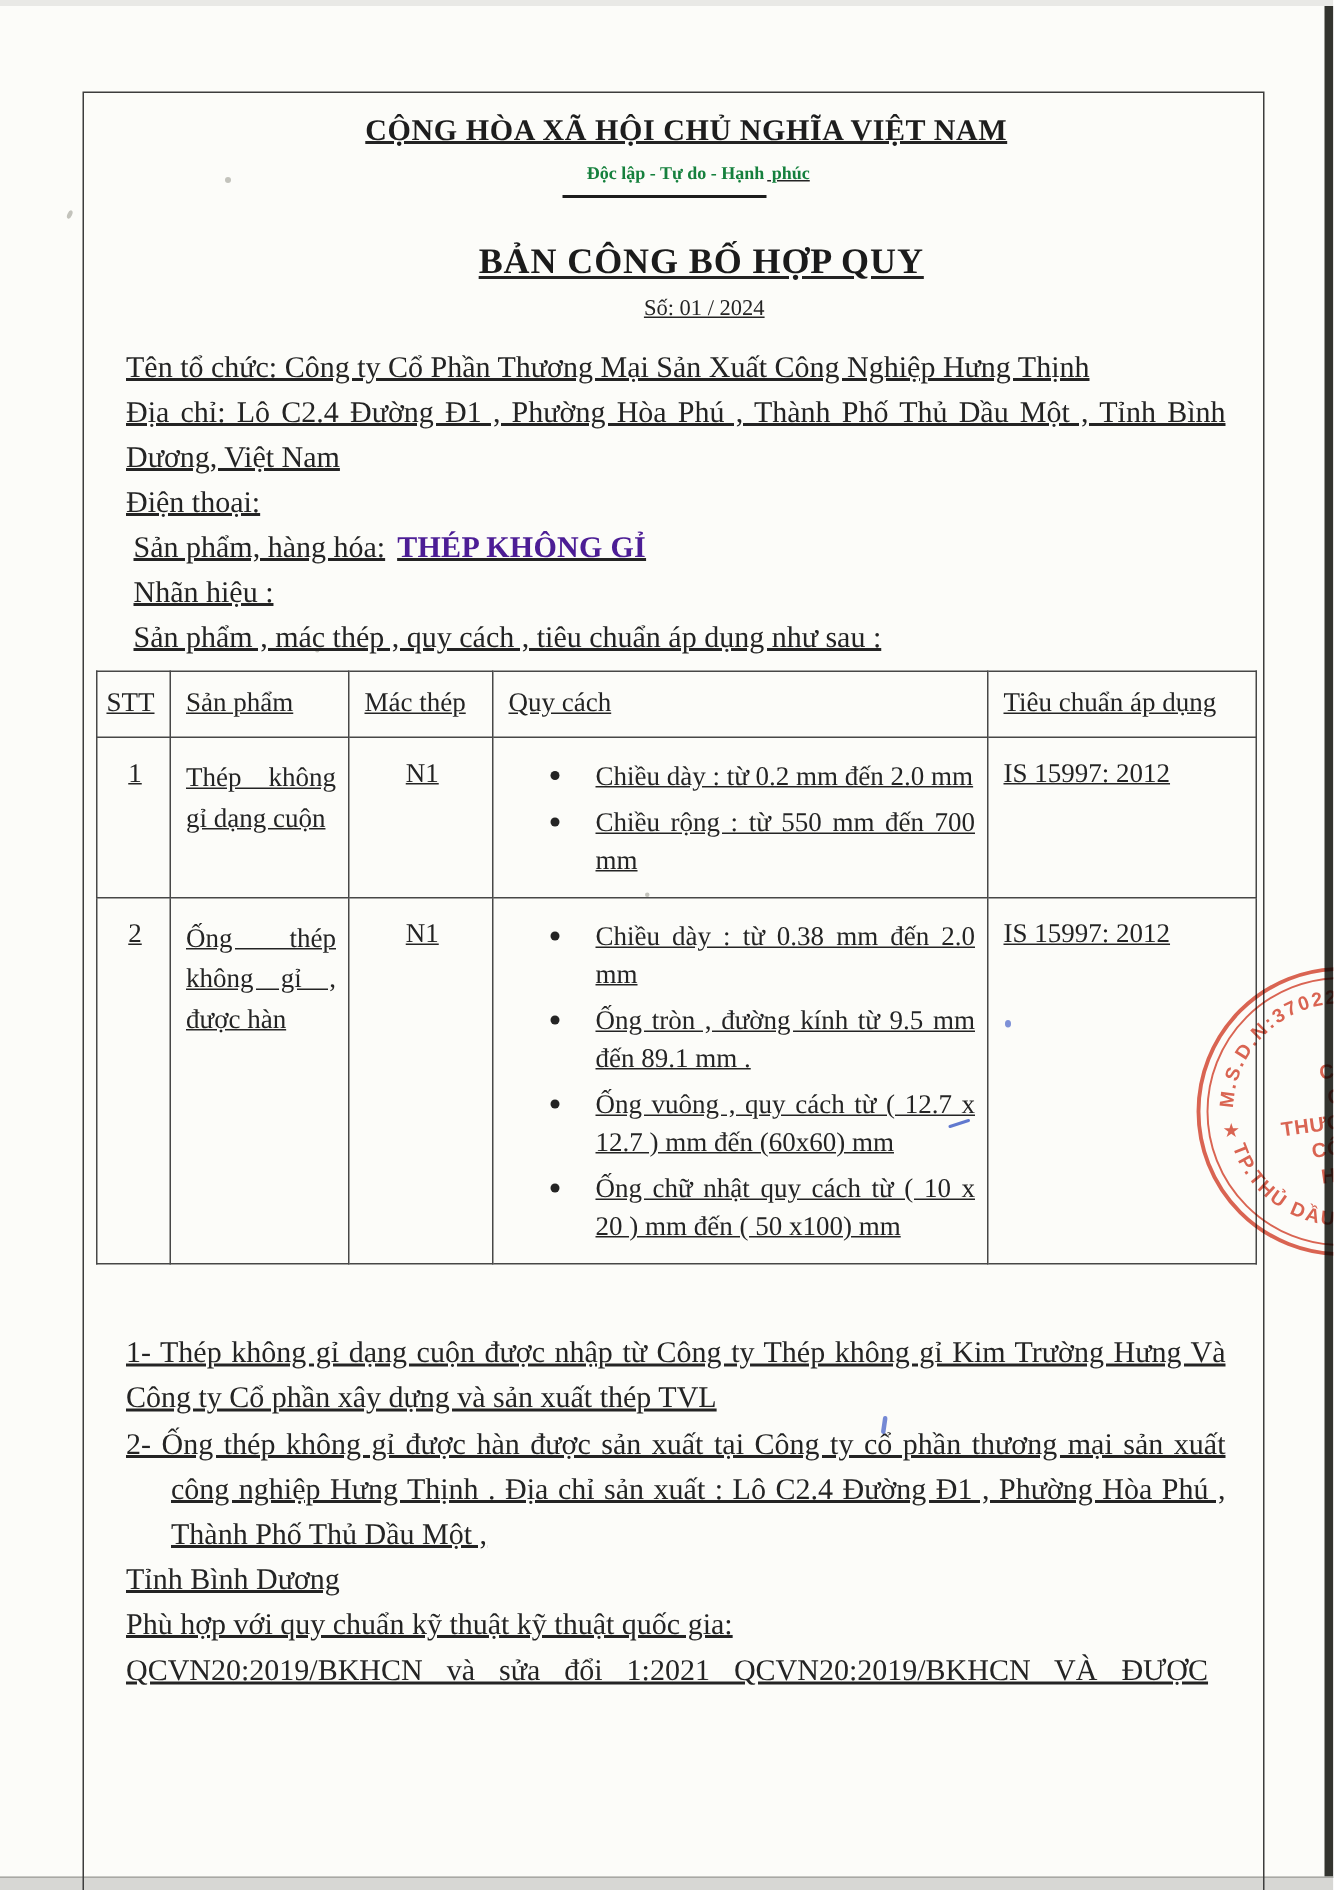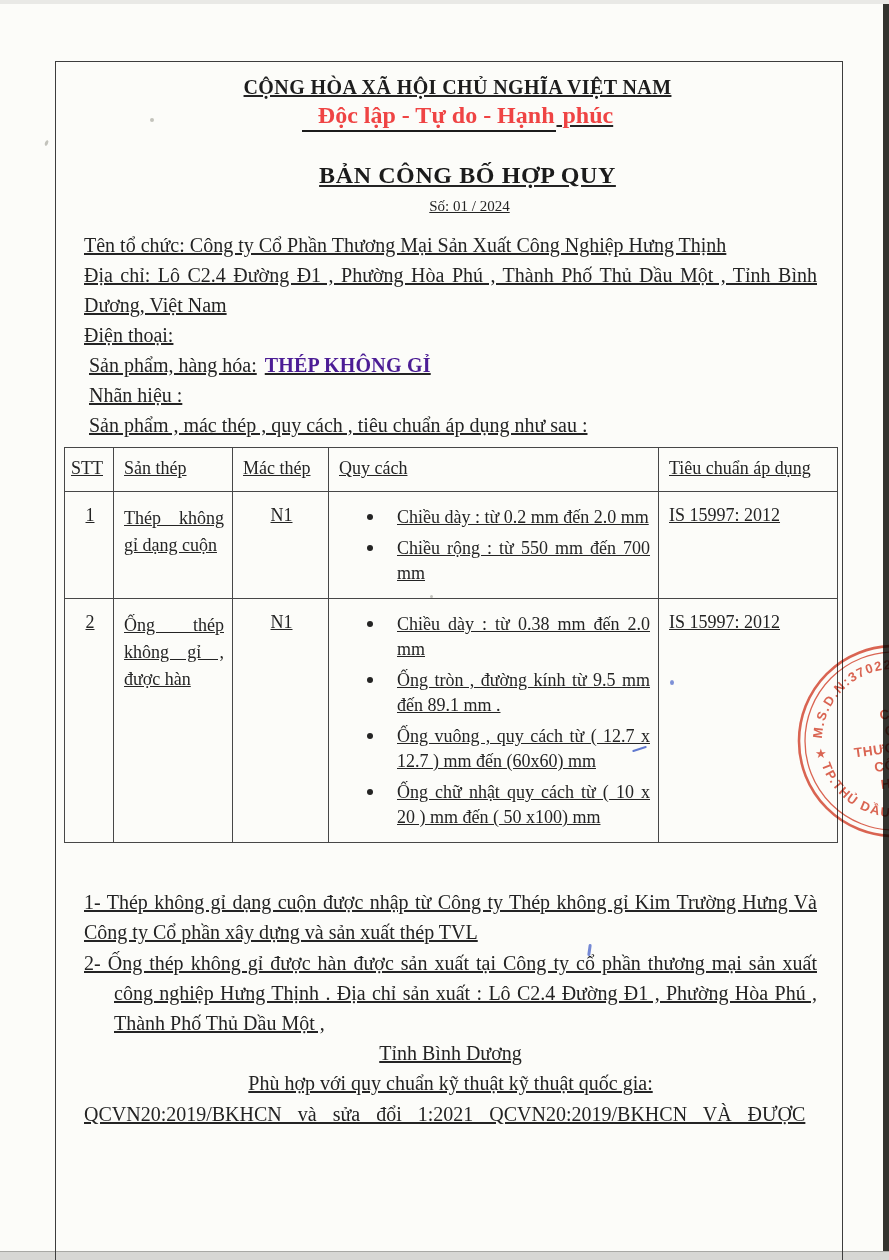--- a/index.html
+++ b/index.html
@@ -29,21 +29,21 @@
   .doc-border{
     position:absolute;left:55px;top:61px;width:788px;height:1218px;
     border:1.5px solid #3d3d3d;
     box-sizing:border-box;
     padding:12px 25px 0 28px;
     text-decoration:underline;
   }
   
   .nat{ text-align:center; padding-left:14px; }
   .nat-line1{font-size:20px;font-weight:bold;letter-spacing:.4px;line-height:26px;color:#1d1d1d;}
-  .nat-line2{font-size:24px;font-weight:bold;line-height:24px;margin-top:3px;color:#ef4444;}
+  .nat-line2{font-size:12px;font-weight:bold;line-height:24px;margin-top:3px;color:#15803d;}
   .motto-underline{border-bottom:2.5px solid #1c1c1c;padding:0 2px 3px 16px;display:inline-block;}
   .doc-title{font-size:24px;font-weight:bold;text-align:center;padding-left:34px;margin-top:30px;letter-spacing:.6px;color:#1b1b1b;}
   .doc-number{font-size:15px;text-align:center;padding-left:38px;margin-top:9px;}
 
   
   .para{font-size:20px;line-height:30px;text-align:justify;}
   .org-block{margin-top:15px;}
   .indented{padding-left:5px;}
   .bold-inline{font-weight:bold;margin-left:8px;letter-spacing:.2px;color:#4c1d95;}
 
@@ -77,21 +77,21 @@
   tr.row2 td{height:232px;}
   .spec-list{padding:5px 0 0 28px;}
   .spec-item{display:flex;margin-bottom:6px;}
   .bullet{width:6px;height:6px;border-radius:50%;background:#242424;margin-top:9px;flex:0 0 6px;}
   .spec-text{margin-left:24px;line-height:25px;text-align:justify;flex:1;}
 
   
   .notes{margin-top:44px;}
   .note{font-size:20px;line-height:30px;text-align:justify;}
   .note-hang{padding-left:30px;text-indent:-30px;margin-top:1px;}
-  .plain-line{text-align:center;}
+  .plain-line{text-align:left;}
   .std1{word-spacing:11px;text-align:left;margin-top:1px;}
   .std2{margin-left:-22px;word-spacing:2px;text-align:left;}
 
   
   .stamp{position:absolute;left:739px;top:586px;width:310px;height:310px;opacity:.88;mix-blend-mode:multiply;}
   .stamp text{fill:#d8503c;font-family:"Liberation Sans","DejaVu Sans",sans-serif;font-weight:bold;}
   .stamp .arc-text{font-size:13px;letter-spacing:1.5px;}
   .stamp .center-text{font-size:13.5px;letter-spacing:.5px;text-anchor:middle;}
   .stamp .star{font-size:13px;}
 </style>
@@ -131,21 +131,21 @@
       <colgroup>
         <col class="col-stt">
           <col class="col-prod">
           <col class="col-grade">
           <col class="col-spec">
           <col class="col-std">
       </colgroup>
       <thead>
         <tr>
           <th class="th-stt">STT</th>
-          <th>Sản thép</th>
+          <th>Sản phẩm</th>
           <th>Mác thép</th>
           <th>Quy cách</th>
           <th>Tiêu chuẩn áp dụng</th>
         </tr>
       </thead>
       <tbody>
         <tr class="row1">
           <td class="cell-stt">1</td>
           <td class="cell-prod">
               <div class="justify-narrow">Thép không gỉ dạng cuộn</div>

